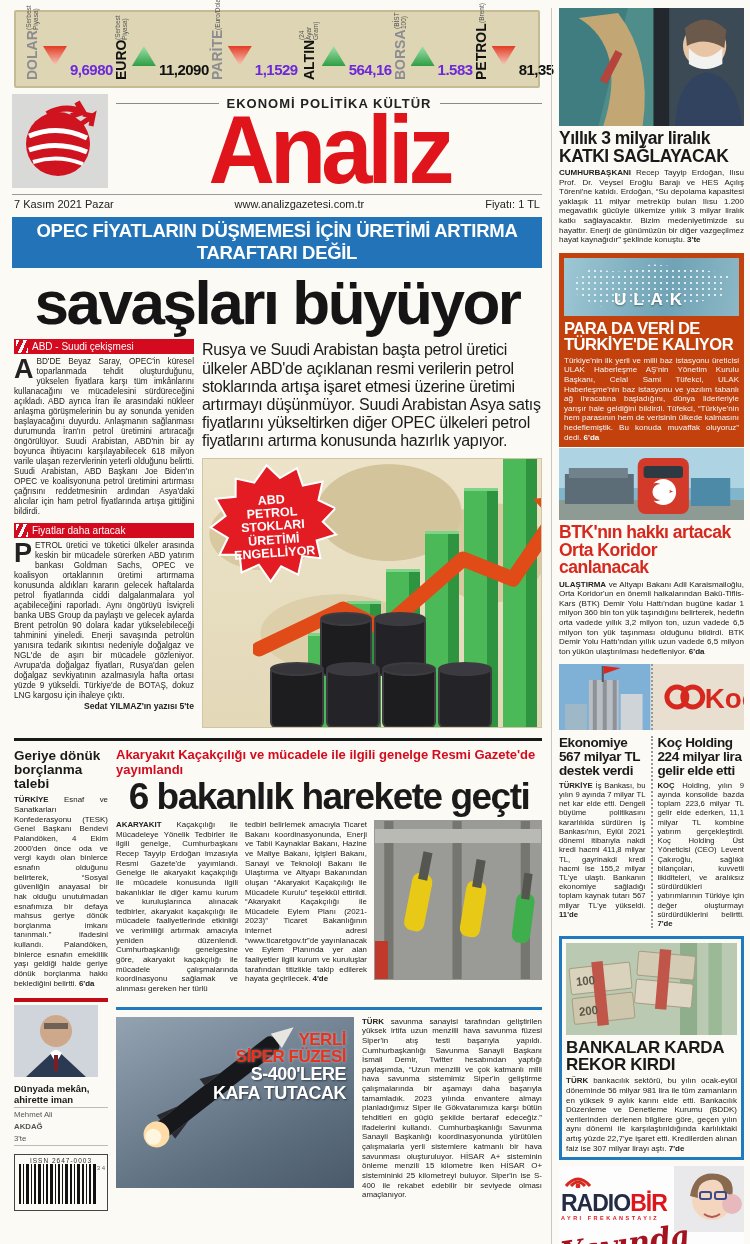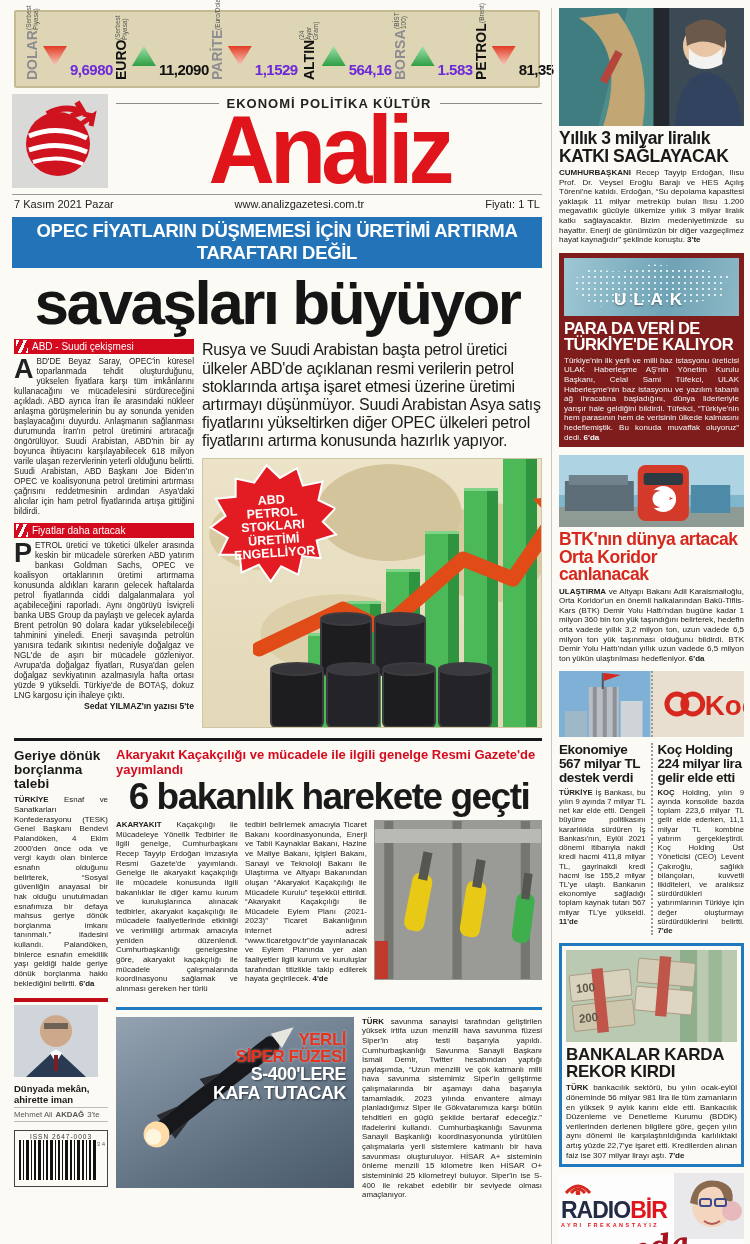--- a/index.html
+++ b/index.html
@@ -64,21 +64,21 @@
   .badge .btxt{position:absolute;inset:0;display:flex;flex-direction:column;align-items:center;justify-content:center;color:#fff;font-weight:bold;font-size:12.5px;line-height:1.05;text-align:center;transform:rotate(2deg);}
   .barrels{position:absolute;left:60px;bottom:-6px;}
 
   
   .section2{display:flex;gap:8px;margin:10px 2px 0 4px;border-top:3px solid #17191b;padding-top:6px;}
   .sbar{width:94px;flex:none;}
   .sbar h3{font-size:13.5px;line-height:1.05;margin:2px 0 4px 0;font-weight:bold;}
   .sbar .body-txt{font-size:7.9px;}
   .colmn{margin-top:10px;border-top:4px solid #c00c16;padding-top:3px;}
   .colmn-title{font-weight:bold;font-size:9.5px;line-height:1.1;margin:3px 0 2px 0;}
-  .colmn-by{font-size:7.8px;color:#555;border-top:1px solid #bbb;border-bottom:1px solid #bbb;padding:2px 0;display:flex;gap:3px;align-items:baseline;}
+  .colmn-by{font-size:7.8px;color:#555;border-top:1px solid #bbb;border-bottom:1px solid #bbb;padding:2px 0;display:flex;gap:3px;align-items:baseline;flex-direction:column;}
   .barcode{border:1px solid #444;margin-top:8px;padding:2px;position:relative;}
   .issn{font-size:6.5px;text-align:center;letter-spacing:1px;color:#333;}
   .pmark{position:absolute;right:2px;top:10px;font-size:6px;color:#666;}
   .bak{flex:1;min-width:0;}
   .kicker{color:#d40b1e;font-weight:bold;font-size:13px;margin:0 0 2px 0;}
   .bak-head{font-weight:bold;font-size:37px;letter-spacing:-1.5px;text-align:center;line-height:0.95;margin:0 0 6px 0;}
   .bak-cols{display:flex;gap:7px;}
   .bak-col{width:122px;flex:none;}
   .bak-col .body-txt{font-size:7.9px;}
   .pump{flex:1;height:158px;position:relative;background:linear-gradient(#c3c4bf,#8e8f8a);border:1px solid #9a9a96;overflow:hidden;}
@@ -89,21 +89,21 @@
   .siper-txt .r{color:#e8321e;font-size:17px;display:block;text-shadow:0 0 3px rgba(255,255,255,.5);}
   .siper-txt .w{color:#fff;font-size:18px;display:block;text-shadow:1px 1px 2px rgba(0,0,0,.5);}
   .siper-body{flex:1;min-width:0;}
   .siper-body .body-txt{font-size:7.9px;}
 
   
   .rphoto{position:relative;width:100%;overflow:hidden;}
   .r-story{margin-bottom:8px;}
   .r-head{font-weight:bold;font-size:17.5px;line-height:1.0;letter-spacing:-0.5px;margin:4px 0 3px 0;}
   .r-body{font-size:8px;line-height:1.2;text-align:justify;color:#222;margin:0;}
-  .teal{background:#7f1d1d;padding:5px;margin-bottom:8px;}
+  .teal{background:#c2410c;padding:5px;margin-bottom:1px;}
   .teal .r-head{color:#fff;font-size:16.5px;}
   .teal .r-body{color:#f2f6f7;}
   .ulak-img{height:58px;background:linear-gradient(100deg,#9ec7d4,#6fa3b5 60%,#8db8c6);position:relative;overflow:hidden;}
   .ulak-map{position:absolute;left:10px;top:4px;right:10px;bottom:4px;background:radial-gradient(circle,#e8f3f6 1px,transparent 1.3px);background-size:6px 6px;clip-path:polygon(0 35%,10% 15%,30% 20%,50% 5%,75% 12%,100% 25%,95% 70%,70% 88%,40% 80%,15% 90%,2% 65%);opacity:.9;}
   .ulak-word{position:absolute;left:0;right:0;bottom:6px;text-align:center;color:#fff;font-weight:bold;font-size:17px;letter-spacing:7px;text-shadow:0 1px 2px rgba(0,0,0,.4);}
   .red-head{color:#d6281e;}
   .imgrow{display:flex;margin-bottom:6px;}
   .imgrow .half{flex:1;height:66px;position:relative;overflow:hidden;}
   .imgrow .half+.half{border-left:2px dotted #999;}
   .twocol{display:flex;margin-bottom:8px;}
@@ -430,21 +430,21 @@
           <rect x="10" y="20" width="60" height="10" fill="#71828c"></rect>
           <rect x="80" y="10" width="52" height="56" rx="8" fill="#d43a2a"></rect>
           <rect x="86" y="18" width="40" height="12" rx="3" fill="#2e3a42"></rect>
           <circle cx="106" cy="44" r="13" fill="#fff"></circle>
           <path d="M103 36 a9 9 0 1 0 0 16 a7 7 0 1 1 0, -16" fill="#d43a2a"></path>
           <polygon points="112,42 116,43.5 112,45 113.5,41.5 113.5,44.5" fill="#d43a2a"></polygon>
           <rect x="134" y="30" width="40" height="28" fill="#4d8aa8"></rect>
         </svg>
       </div>
       <div class="r-head red-head">
-        <span>BTK'nın dünya artacak</span><br><span>Orta Koridor canlanacak</span>
+        <span>BTK'nın hakkı artacak</span><br><span>Orta Koridor canlanacak</span>
       </div>
       <p class="r-body"><b>ULAŞTIRMA</b> <span>ve Altyapı Bakanı Adil Karaismailoğlu, Orta Koridor'un en önemli halkalarından Bakü-Tiflis-Kars (BTK) Demir Yolu Hattı'ndan bugüne kadar 1 milyon 360 bin ton yük taşındığını belirterek, hedefin orta vadede yıllık 3,2 milyon ton, uzun vadede 6,5 milyon ton yük taşınması olduğunu bildirdi. BTK Demir Yolu Hattı'ndan yıllık uzun vadede 6,5 milyon ton yükün ulaştırılması hedefleniyor.</span> <b>6'da</b></p>
     </div>
 
     <div class="imgrow">
       <div class="half">
         <svg width="100%" height="66" viewBox="0 0 92 66" preserveAspectRatio="none">
           <rect width="92" height="66" fill="#7fb0d6"></rect>
           <rect x="30" y="16" width="30" height="50" fill="#b9bec4"></rect>
           <rect x="34" y="16" width="4" height="50" fill="#8d9298"></rect>

